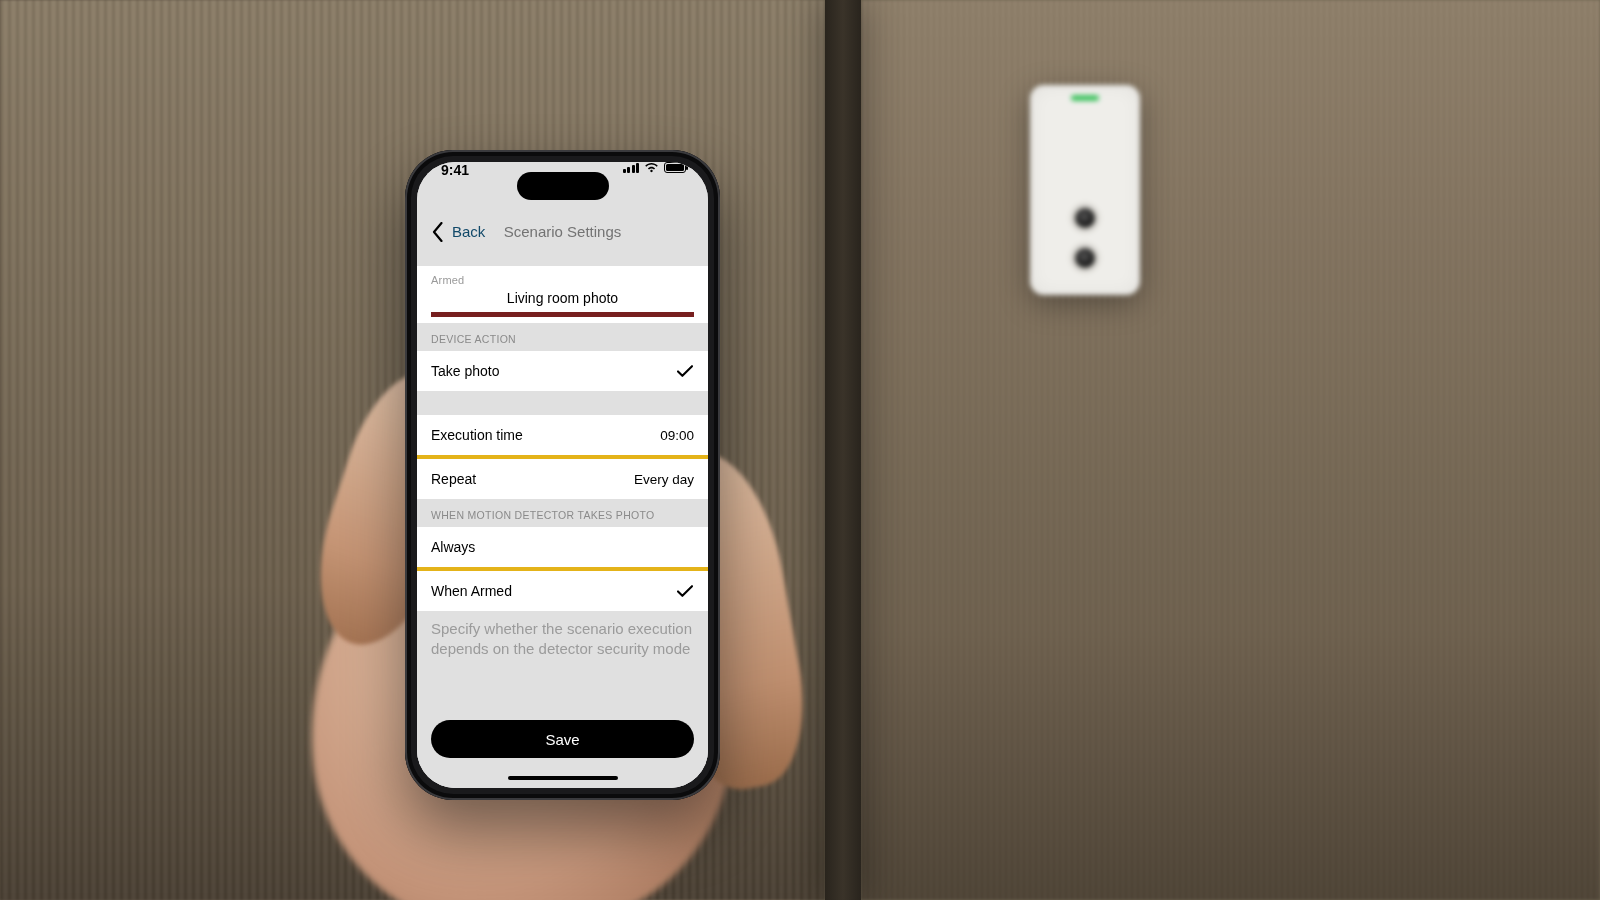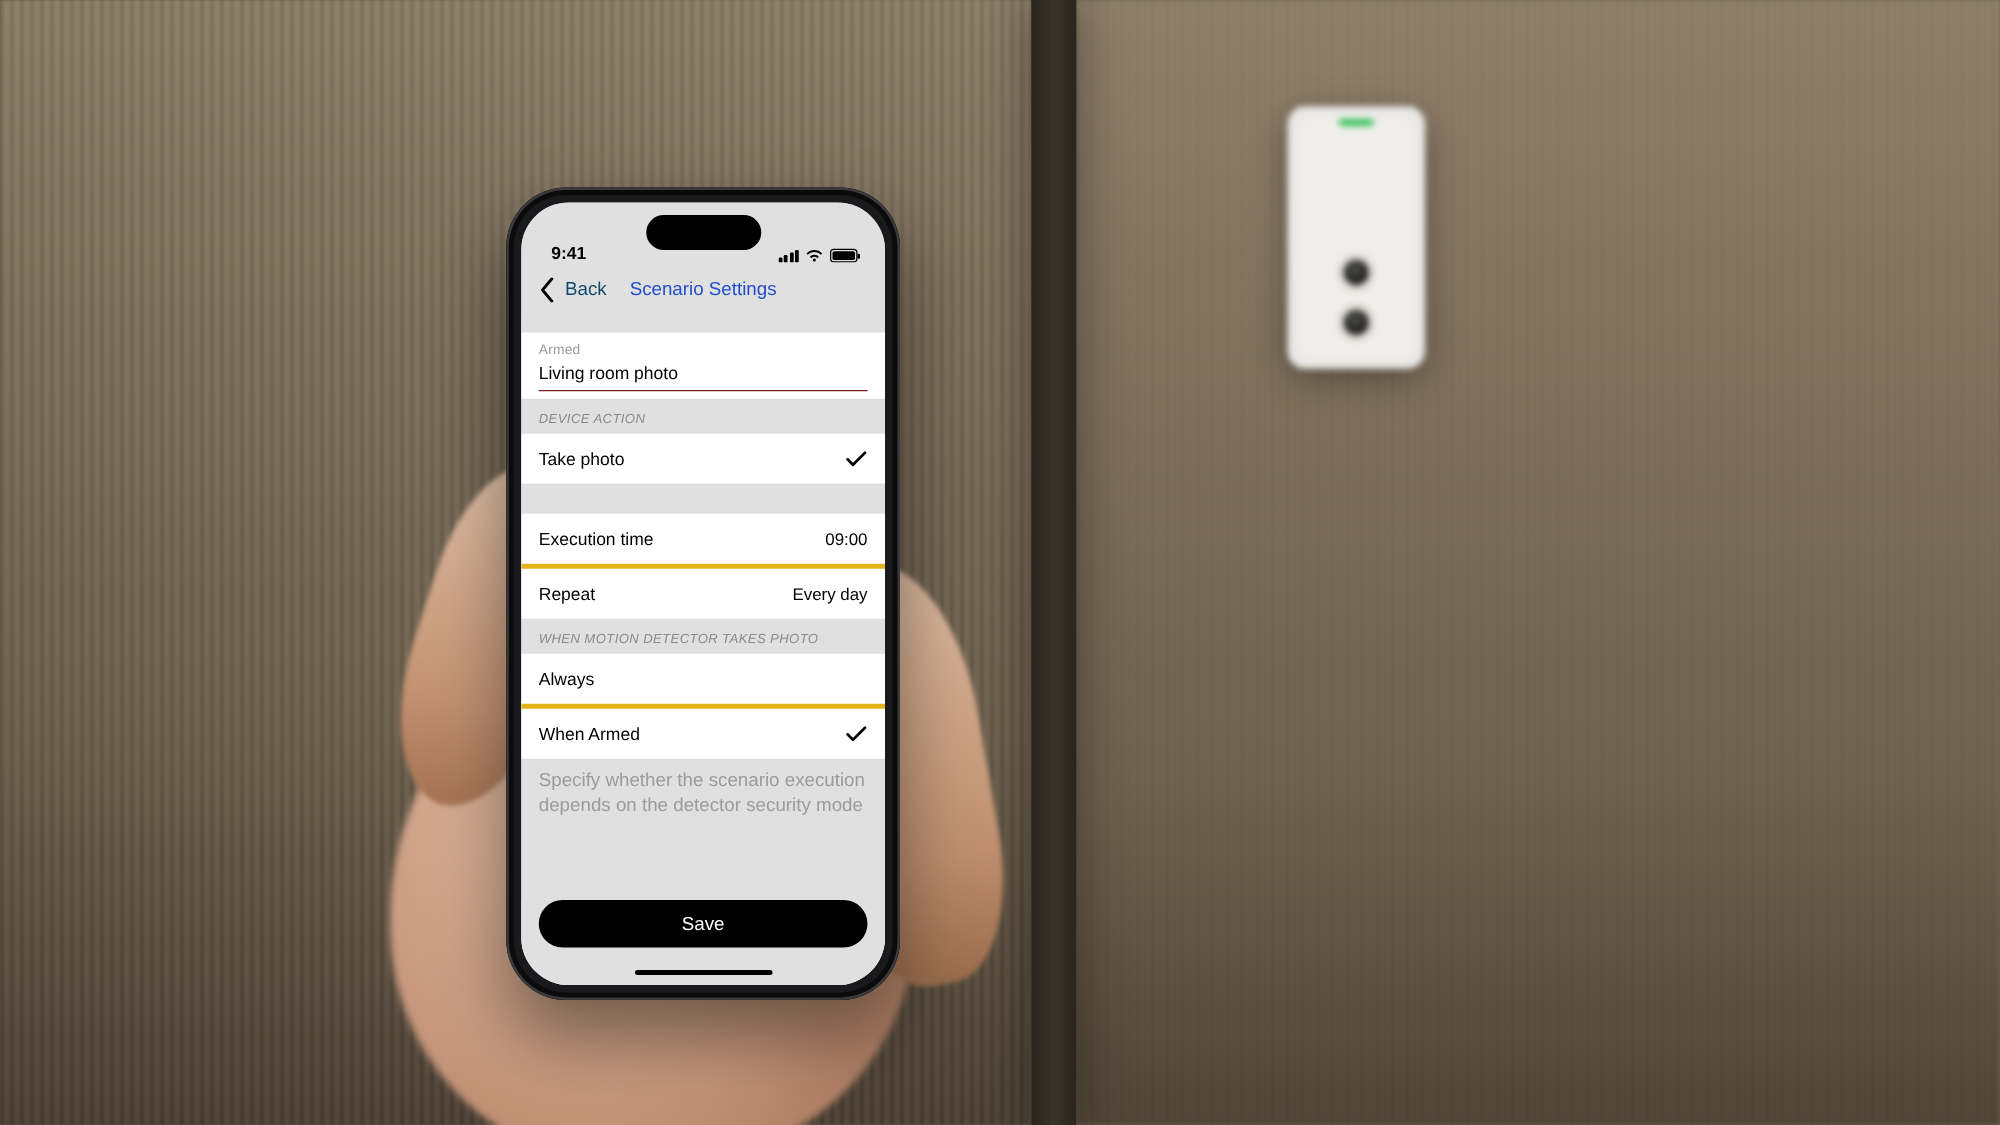--- a/index.html
+++ b/index.html
@@ -102,21 +102,21 @@
     display: flex; flex-direction: column;
   }
   .dynamic-island {
     position: absolute; top: 10px; left: 50%; transform: translateX(-50%);
     width: 92px; height: 28px; background: #000; border-radius: 16px; z-index: 50;
   }
 
   
   .statusbar {
     height: 48px; flex: 0 0 48px;
-    display: flex; align-items: flex-end; justify-content: space-between;
+    display: flex; align-items: flex-start; justify-content: space-between;
     padding: 0 22px 0 24px;
     background: #e0e0e0;
     font-size: 14px; font-weight: 600; color: #000;
   }
   .status-right { display: flex; align-items: center; gap: 5px; }
   .bars { display: flex; align-items: flex-end; gap: 1.5px; height: 11px; }
   .bars span { width: 3px; background: #000; border-radius: 1px; }
   .bars span:nth-child(1){height:4px}.bars span:nth-child(2){height:6px}
   .bars span:nth-child(3){height:8px}.bars span:nth-child(4){height:10px}
   .wifi-ico { width: 15px; height: 11px; }
@@ -132,21 +132,21 @@
     position: relative;
     border-bottom: 1px solid rgba(0,0,0,0);
   }
   .nav-back {
     position: absolute; left: 8px; top: 0; bottom: 0;
     display: flex; align-items: center; gap: 7px;
     font-size: 15px; color: #0c4a6e; cursor: pointer;
     padding: 0 6px;
   }
   .nav-back svg { width: 14px; height: 20px; }
-  .nav-title { font-size: 15px; font-weight: 500; color: #1d4ed8; }
+  .nav-title { font-size: 15px; font-weight: 500; color: #737373; }
 
   
   .content {
     flex: 1 1 auto;
     background: #e0e0e0;
     overflow: hidden;
     position: relative;
   }
   .section-gap { height: 12px; background: #e0e0e0; }
   .section-gap.tall { height: 24px; }
@@ -154,31 +154,31 @@
   .field-card {
     background: #fff;
     padding: 8px 14px 6px;
   }
   .field-label {
     font-size: 11px; color: #9a9a9a; letter-spacing: 0.2px;
   }
   .field-input {
     width: 100%;
     border: none; outline: none;
-    border-bottom: 1px solid #7f1d1d;
+    border-bottom: 5px solid #7f1d1d;
     font-size: 14px; color: #000;
     padding: 4px 0 6px;
     background: transparent;
+    text-align: center;
   }
 
   .section-header {
     font-size: 10.5px; color: #8a8a8a; letter-spacing: 0.3px;
     padding: 10px 14px 6px;
     text-transform: uppercase;
-    font-style: italic;
   }
 
   .list { background: #fff; }
   .row {
     display: flex; align-items: center; justify-content: space-between;
     min-height: 40px; padding: 12px 14px;
     font-size: 14px; color: #000;
   }
   .row + .row { border-top: 4px solid #eab308; }
   .row .value { color: #000; font-size: 13.5px; }

